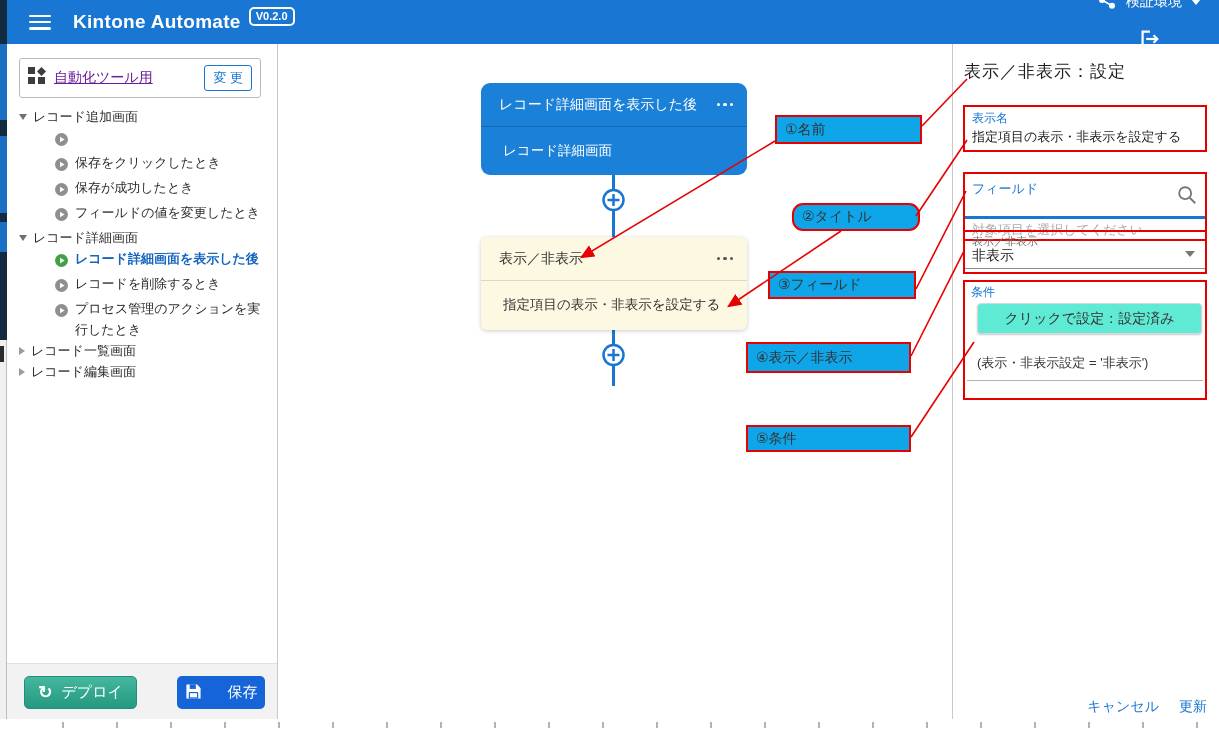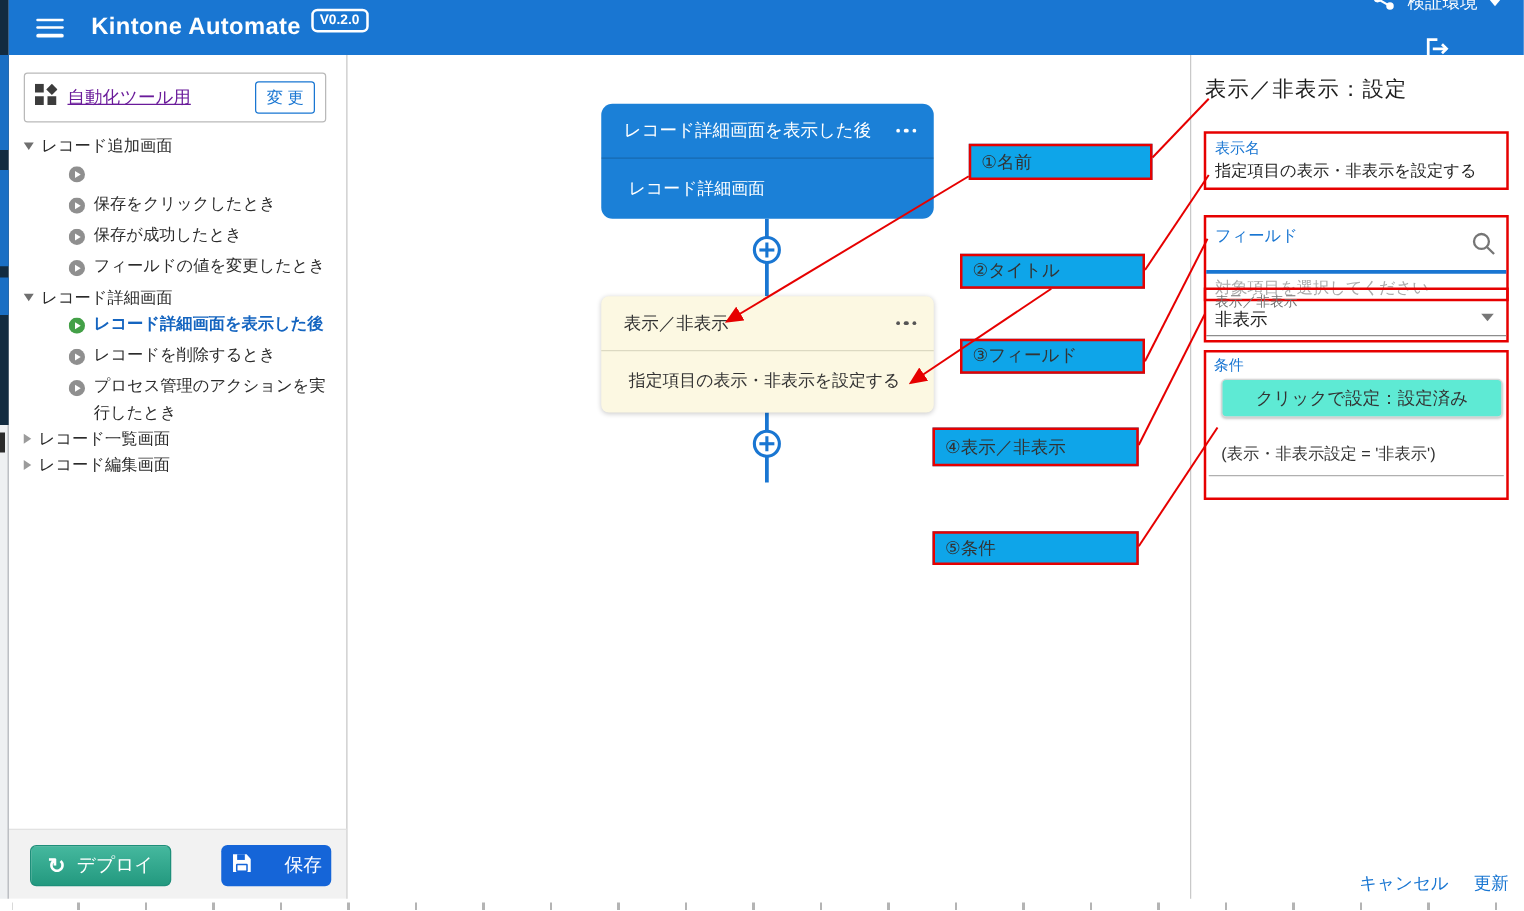--- a/index.html
+++ b/index.html
@@ -50,21 +50,21 @@
   .node-yellow{left:481px;top:237px;height:93px;background:#fcf8e2;border-radius:6px;color:#333;box-shadow:0 1px 4px rgba(0,0,0,.20);}
   .node-yellow .nh{height:44px;border-bottom:1px solid #dcd9c2;}
   .nh{display:flex;align-items:center;padding:0 14px 0 18px;font-size:14px;}
   .nb{display:flex;align-items:center;height:48px;padding-left:22px;font-size:13.5px;}
   .dots{margin-left:auto;display:flex;gap:3px;cursor:pointer;}
   .dots i{width:3.5px;height:3.5px;border-radius:50%;background:#fff;display:block;}
   .node-yellow .dots i{background:#555;}
   
   .anno{position:absolute;z-index:3;background:#0ea5e9;border:2px solid #e60000;font-size:14px;color:#333;display:flex;align-items:center;padding-left:8px;}
   #anno-1{left:775px;top:115px;width:147px;height:29px;}
-  #anno-2{left:768px;top:203px;width:148px;height:28px;}
+  #anno-2{left:792px;top:203px;width:128px;height:28px;border-radius:11px;}
   #anno-3{left:768px;top:271px;width:148px;height:28px;}
   #anno-4{left:746px;top:342px;width:165px;height:31px;}
   #anno-5{left:746px;top:425px;width:165px;height:27px;}
   #red-svg{position:absolute;left:0;top:0;width:1219px;height:729px;z-index:7;pointer-events:none;}
   
   #panel{position:absolute;left:952px;top:44px;width:267px;bottom:0;background:#fff;border-left:1px solid #c9c9c9;z-index:2;}
   .panel-title{position:absolute;left:11px;top:16px;font-size:17px;color:#1c1c1c;letter-spacing:1px;}
   .fbox{position:absolute;left:10px;width:244px;border:2px solid #e60000;}
   #fbox-name{top:61px;height:47px;}
   #fbox-name .flabel{position:absolute;left:7px;top:3px;}

